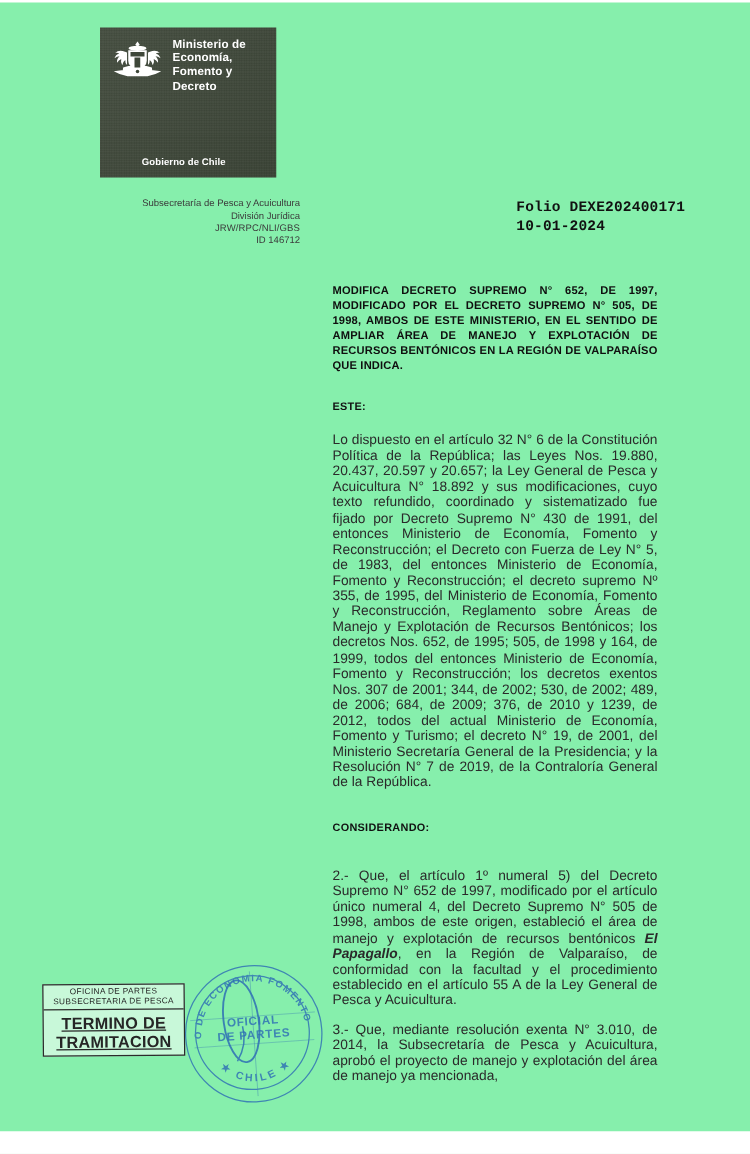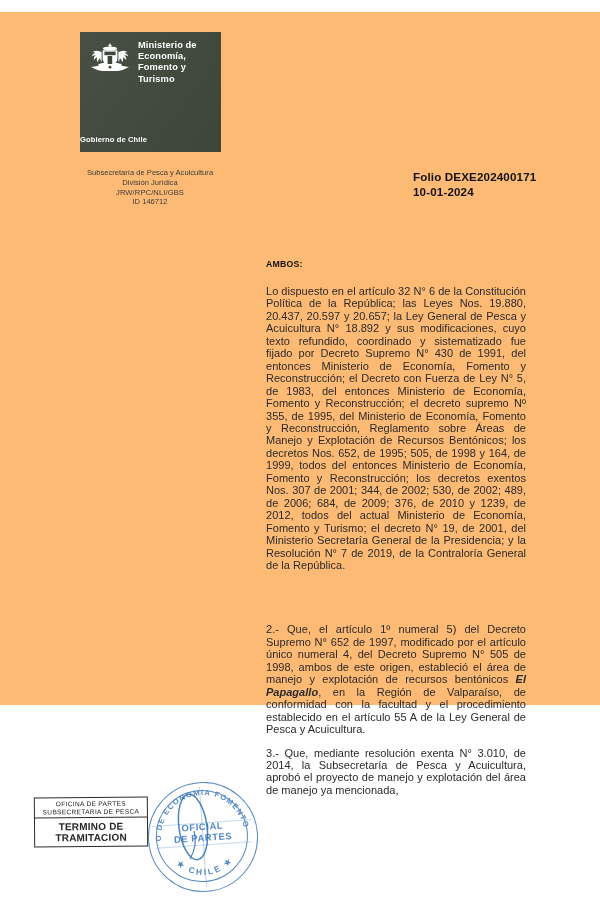--- a/index.html
+++ b/index.html
@@ -12,24 +12,24 @@
     height: 923px;
     position: relative;
     overflow: hidden;
     font-family: "Liberation Sans", sans-serif;
     color: #1a1a1a;
     -webkit-font-smoothing: antialiased;
   }
 
   .page {
     position: absolute;
-    left: 0; top: 12px;
+    left: 0; top: 2px;
     width: 600px;
-    height: 693px;
-    background: #fdba74;
+    height: 903px;
+    background: #86efac;
   }
 
   
   .logo-box {
     position: absolute;
     left: 80px;
     top: 20px;
     width: 141px;
     height: 120px;
     background: #3e4739;
@@ -55,53 +55,54 @@
     font-size: 9.3px;
     line-height: 11.2px;
     font-weight: bold;
     letter-spacing: 0.1px;
   }
   .logo-gob {
     position: absolute;
     left: 0;
     right: 7px;
     bottom: 8px;
-    text-align: left;
+    text-align: center;
     color: #ffffff;
     font-size: 7.6px;
     font-weight: bold;
     letter-spacing: 0.1px;
   }
 
   
   .header-left {
     position: absolute;
     left: 60px;
     top: 156px;
     width: 180px;
-    text-align: center;
+    text-align: right;
     font-size: 7.6px;
     line-height: 9.8px;
     color: #3b3b3b;
   }
   .header-left .l1 { }
   .header-left .l2 { }
   .header-left .l3 { letter-spacing: 0.1px; }
   .header-left .l4 { }
 
   
   .folio {
     position: absolute;
     left: 413px;
     top: 157px;
     font-size: 11.6px;
     line-height: 15px;
     font-weight: bold;
     color: #111;
     letter-spacing: 0.15px;
+    font-family: Liberation Mono, monospace;
   }
 
   
   .col {
     position: absolute;
     left: 266px;
     top: 225px;
     width: 260px;
   }
   .title-block {
@@ -159,23 +160,24 @@
   }
   .sr-date {
     padding: 5px 2px 5px;
     font-size: 9.6px;
     font-weight: bold;
     letter-spacing: 1px;
     font-family: "Liberation Sans", sans-serif;
   }
   .sr-term {
     padding: 3px 2px 3px;
-    font-size: 10px;
+    font-size: 13px;
     font-weight: bold;
     letter-spacing: 0.2px;
+    text-decoration: underline;
   }
 
   .stamp-circle {
     position: absolute;
     left: 148px;
     top: 770px;
     width: 108px;
     height: 108px;
     border-radius: 50%;
     border: 1.5px solid #2f6fb5;
@@ -229,47 +231,49 @@
       <g fill="#3e4739">
         <rect x="16.4" y="10.6" width="11.2" height="3.6"></rect>
         <rect x="19.6" y="15.0" width="4.6" height="8.0"></rect>
         <circle cx="22" cy="26.2" r="1.4"></circle>
       </g>
     </svg>
     <div class="logo-title">
       <div>Ministerio de</div>
       <div>Economía,</div>
       <div>Fomento y</div>
-      <div>Turismo</div>
+      <div>Decreto</div>
     </div>
     <div class="logo-gob">Gobierno de Chile</div>
   </div>
 
   <div class="header-left">
     <div class="l1">Subsecretaría de Pesca y Acuicultura</div>
     <div class="l2">División Jurídica</div>
     <div class="l3">JRW/RPC/NLI/GBS</div>
     <div class="l4">ID 146712</div>
   </div>
 
   <div class="folio">
     <div>Folio DEXE202400171</div>
     <div>10-01-2024</div>
   </div>
 
   <div class="col">
 
+    <div class="title-block">MODIFICA DECRETO SUPREMO N° 652, DE 1997, MODIFICADO POR EL DECRETO SUPREMO N° 505, DE 1998, AMBOS DE ESTE MINISTERIO, EN EL SENTIDO DE AMPLIAR ÁREA DE MANEJO Y EXPLOTACIÓN DE RECURSOS BENTÓNICOS EN LA REGIÓN DE VALPARAÍSO QUE INDICA.</div>
 
     <div class="sp-visto"></div>
-    <div class="sect-head">AMBOS:</div>
+    <div class="sect-head">ESTE:</div>
 
     <div class="sp-v2"></div>
     <div class="para">Lo dispuesto en el artículo 32 N° 6 de la Constitución Política de la República; las Leyes Nos. 19.880, 20.437, 20.597 y 20.657; la Ley General de Pesca y Acuicultura N° 18.892 y sus modificaciones, cuyo texto refundido, coordinado y sistematizado fue fijado por Decreto Supremo N° 430 de 1991, del entonces Ministerio de Economía, Fomento y Reconstrucción; el Decreto con Fuerza de Ley N° 5, de 1983, del entonces Ministerio de Economía, Fomento y Reconstrucción; el decreto supremo Nº 355, de 1995, del Ministerio de Economía, Fomento y Reconstrucción, Reglamento sobre Áreas de Manejo y Explotación de Recursos Bentónicos; los decretos Nos. 652, de 1995; 505, de 1998 y 164, de 1999, todos del entonces Ministerio de Economía, Fomento y Reconstrucción; los decretos exentos Nos. 307 de 2001; 344, de 2002; 530, de 2002; 489, de 2006; 684, de 2009; 376, de 2010 y 1239, de 2012, todos del actual Ministerio de Economía, Fomento y Turismo; el decreto N° 19, de 2001, del Ministerio Secretaría General de la Presidencia; y la Resolución N° 7 de 2019, de la Contraloría General de la República.</div>
 
     <div class="sp-cons"></div>
+    <div class="sect-head">CONSIDERANDO:</div>
 
     <div class="sp-c2"></div>
 
     <div class="sp-item"></div>
     <div class="para"><span>2.-</span> <span>Que, el artículo 1º numeral 5) del Decreto Supremo N° 652 de 1997, modificado por el artículo único numeral 4, del Decreto Supremo N° 505 de 1998, ambos de este origen, estableció el área de manejo y explotación de recursos bentónicos </span><em>El Papagallo</em><span>, en la Región de Valparaíso, de conformidad con la facultad y el procedimiento establecido en el artículo 55 A de la Ley General de Pesca y Acuicultura.</span></div>
 
     <div class="sp-item"></div>
     <div class="para"><span>3.-</span> <span>Que, mediante resolución exenta N° 3.010, de 2014, la Subsecretaría de Pesca y Acuicultura, aprobó el proyecto de manejo y explotación del área de manejo ya mencionada,</span></div>
 
   </div>

